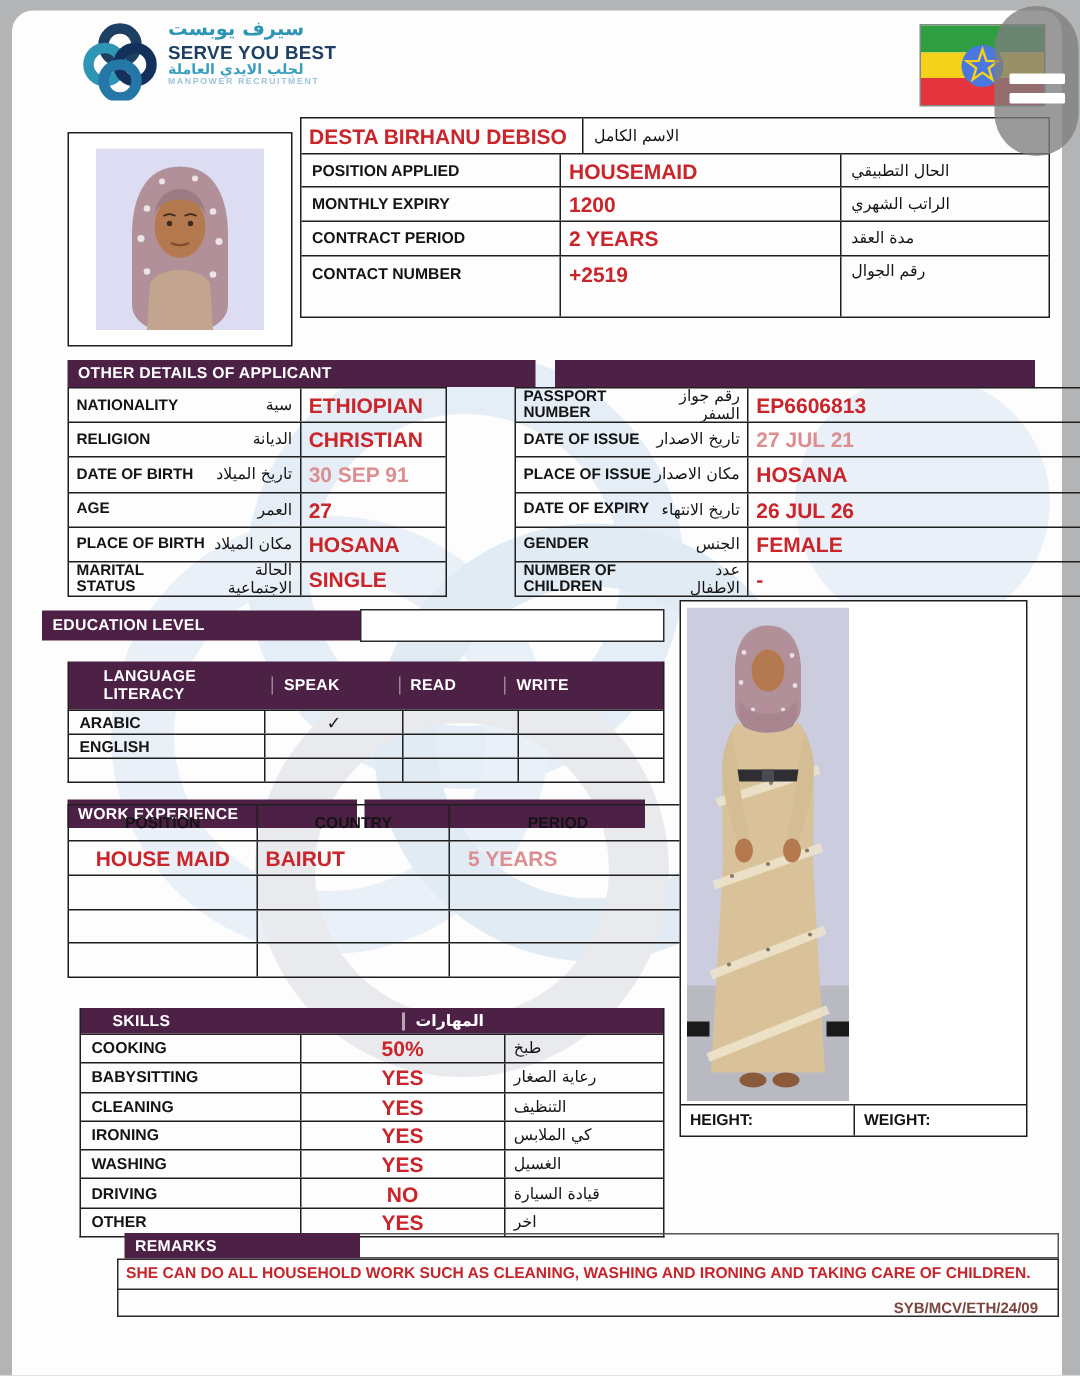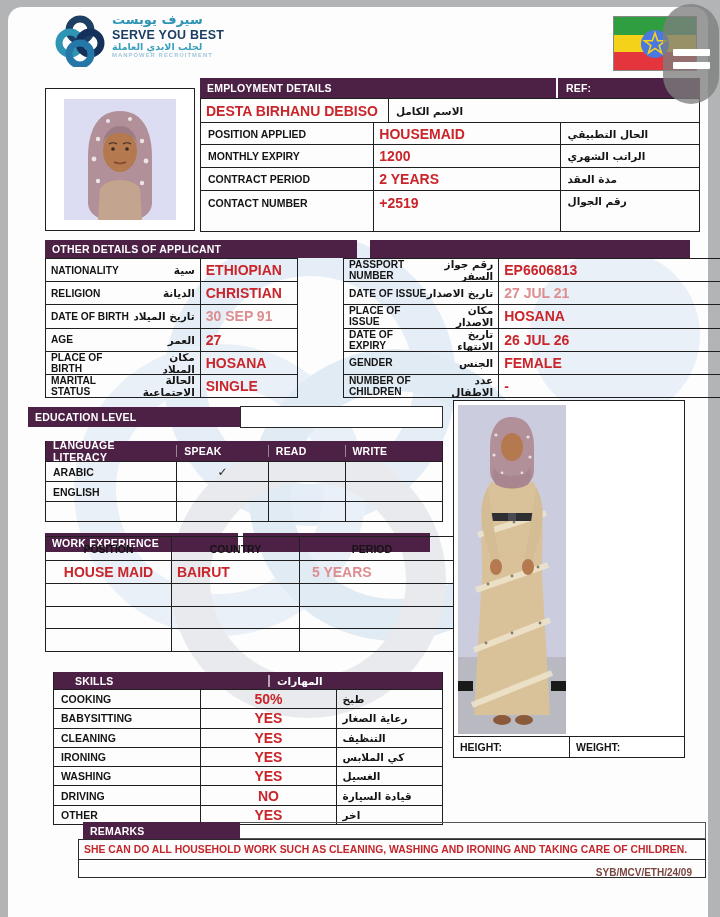--- a/index.html
+++ b/index.html
@@ -21,21 +21,21 @@
 
   
   .tbl { border:1.5px solid #1f1f1f; display:flex; flex-direction:column; background:transparent; }
   .tr  { display:flex; border-top:1px solid #1f1f1f; min-height:0; }
   .tr:first-child { border-top:none; }
   .td  { border-left:1px solid #1f1f1f; display:flex; align-items:center; overflow:hidden; }
   .td:first-child { border-left:none; }
 
   .lblcell { justify-content:space-between; padding:0 5px; font-weight:bold;
              font-size:10.2px; color:#141414; }
-  .ar  { font-family:"DejaVu Sans",sans-serif; direction:rtl; font-weight:bold; font-size:10.5px; color:#141414; }
+  .ar  { font-family:"DejaVu Sans",sans-serif; direction:rtl; font-weight:normal; font-size:10.5px; color:#141414; }
   .val { color:#c9252b; font-weight:bold; font-size:14px; padding:0 5px; }
   .val.faded { color:#dc8e90; }
   .cen { justify-content:center; }
   .hcell { font-weight:bold; font-size:10.5px; color:#141414; padding:0 7px; }
 
   
   .emp-c1 { width:173px; } .emp-c2 { width:187px; } .emp-c3 { width:140px; justify-content:flex-end; padding:0 7px; }
   
   .odl-c1 { width:155px; } .odl-c2 { width:98px; }
   .odr-c1 { width:155px; } .odr-c2 { width:232px; }
@@ -144,25 +144,20 @@
       <path d="M39 46 C40 30 72 30 73 46 C73 38 68 27 56 27 C44 27 39 38 39 46 Z" fill="#9c7b85"></path>
       <circle cx="49" cy="50" r="1.8" fill="#3a2a20"></circle>
       <circle cx="63" cy="50" r="1.8" fill="#3a2a20"></circle>
       <path d="M45 45 q4 -2.5 8 0 M59 45 q4 -2.5 8 0" stroke="#3a2a20" stroke-width="1.2" fill="none"></path>
       <path d="M50 63 q6 3 12 0" stroke="#7d4a2e" stroke-width="1.4" fill="none"></path>
       <path d="M36 90 C42 78 70 78 76 90 L78 121 L34 121 Z" fill="#c3a48f"></path>
     </svg>
   </div>
 
   <div class="abs z1" style="left:200px; top:78px; width:500px; height:154px;">
-    <div class="pbar" style="height:20px; position:relative;">
-      <span>EMPLOYMENT DETAILS</span>
-      <span style="position:absolute; left:356px; top:0; width:2px; height:20px; background:#fff;"></span>
-      <span style="position:absolute; left:366px;">REF:</span>
-    </div>
     <div class="tbl" style="height:134px;">
       <div class="tr" style="height:23px;">
         <div class="td emp-c2 val">DESTA BIRHANU DEBISO</div>
         <div class="td emp-c3 ar">الاسم الكامل</div>
       </div>
       <div class="tr" style="height:22px;">
         <div class="td emp-c1 hcell">POSITION APPLIED</div>
         <div class="td emp-c2 val">HOUSEMAID</div>
         <div class="td emp-c3 ar">الحال التطبيقي</div>
       </div>
@@ -278,21 +273,21 @@
       <div class="td odr-c2 val">-</div>
     </div>
   </div>
 
   <div class="abs z1 pbar" style="left:28px; top:407px; width:224px; height:20px;">
     <span>EDUCATION LEVEL</span>
   </div>
   <div class="abs z1 edu-box val" style="left:240px; top:406px; width:203px; height:22px; display:flex; align-items:center;"></div>
 
   <div class="abs z1 tbl" style="left:45px; top:441px; width:398px; height:81px; border-top:none;">
-    <div class="tr pbar" style="height:20px; padding:0;">
+    <div class="tr pbar" style="height:20px; padding:16px;">
       <div class="td lan-c1 whead" style="border-left:none; padding:0 7px;">LANGUAGE LITERACY</div>
       <div class="td lan-c2 whead" style="border-left:1px solid rgba(255,255,255,.45); padding:0 7px;">SPEAK</div>
       <div class="td lan-c3 whead" style="border-left:1px solid rgba(255,255,255,.45); padding:0 7px;">READ</div>
       <div class="td lan-c4 whead" style="border-left:1px solid rgba(255,255,255,.45); padding:0 7px;">WRITE</div>
     </div>
     <div class="tr" style="flex:1;">
       <div class="td lan-c1 hcell">ARABIC</div>
       <div class="td lan-c2 cen check">✓</div>
       <div class="td lan-c3 cen"></div>
       <div class="td lan-c4 cen"></div>

